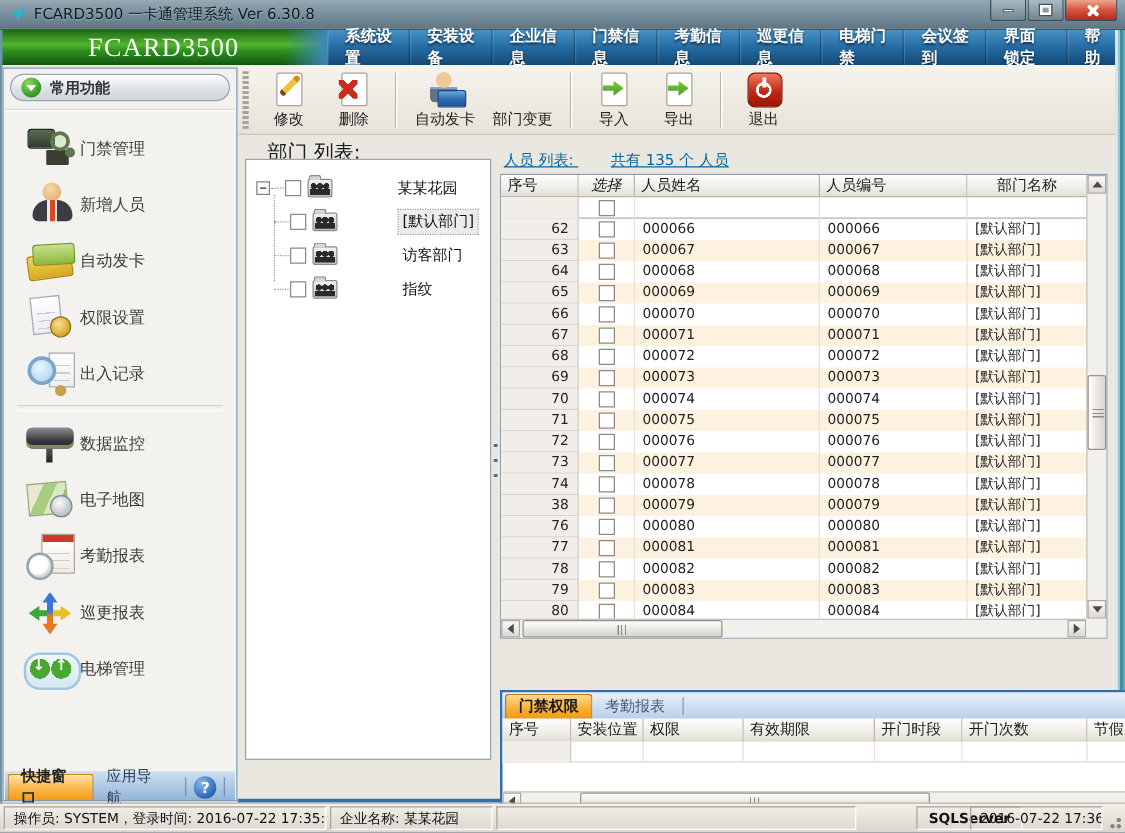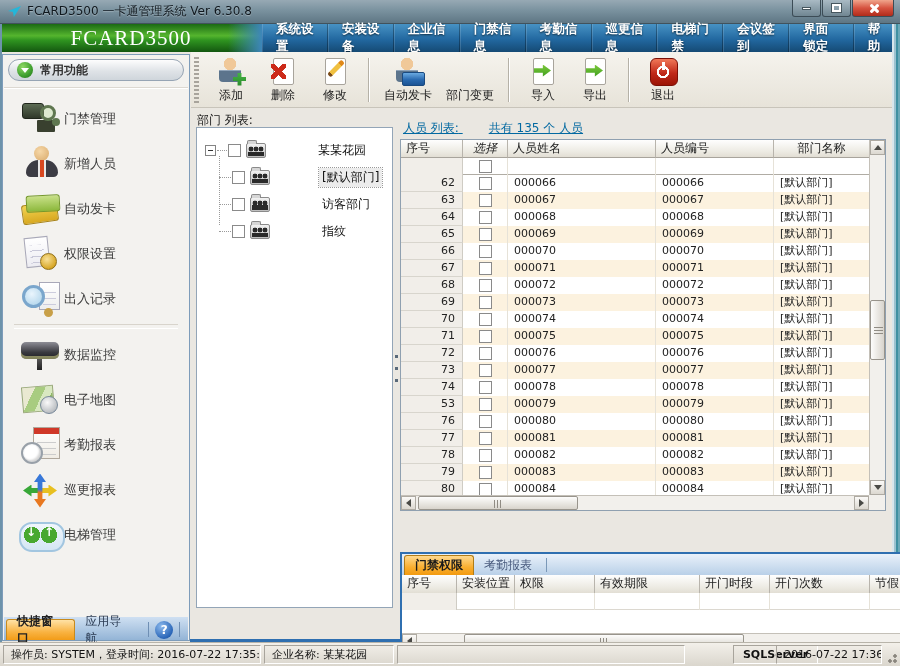--- a/index.html
+++ b/index.html
@@ -155,21 +155,21 @@
   .import-icon::after,.export-icon::after{left:7px;top:9px;width:17px;height:12px;
     background:linear-gradient(#7cc83c,#3f9f1f);
     clip-path:polygon(0 32%,52% 32%,52% 0,100% 50%,52% 100%,52% 68%,0 68%);}
   .exit-icon::before{left:3px;top:2px;width:26px;height:26px;border-radius:6px;border:1px solid #7c0f06;
     background:linear-gradient(#f07858,#c02818 55%,#9c1406);}
   .exit-icon::after{left:9px;top:6px;width:14px;height:17px;
     background:linear-gradient(#fff,#fff) 50% 0/3px 8px no-repeat,
       radial-gradient(circle at 7px 10px,transparent 0 4px,#fff 4px 6px,transparent 6.5px);}
 
   
-  .tree-label{position:absolute;left:197px;top:112px;font-size:12px;color:#1a1a1a;}
+  .tree-label{position:absolute;left:214px;top:112px;font-size:16px;color:#1a1a1a;}
   .tree-panel{position:absolute;left:196px;top:127px;width:197px;height:481px;background:#fff;
     border:1px solid #93a5b7;overflow:hidden;}
   .tree-root-row,.tree-row{display:flex;align-items:center;height:28px;cursor:pointer;}
   .tree-root-row{margin:8px 0 0 8px;}
   .tree-kids{position:relative;margin-left:22px;}
   .tree-kids::before{content:"";position:absolute;left:0;top:-8px;bottom:20px;border-left:1px dotted #9a9a9a;}
   .tree-row{height:27px;position:relative;padding-left:13px;}
   .tree-row::before{content:"";position:absolute;left:0;top:13px;width:12px;border-top:1px dotted #9a9a9a;}
   .expander{width:11px;height:11px;background:#fff;border:1px solid #848484;position:relative;flex:0 0 11px;}
   .expander::after{content:"";position:absolute;left:2px;top:4px;width:5px;height:1px;background:#333;}
@@ -390,31 +390,27 @@
       <span class="stab-sep"></span>
       <span class="help-icon"></span>
       <span class="stab-sep"></span>
     </div>
   </div>
 
   <div class="toolbar">
     <div class="tb-grip"></div>
     <div class="tb-items">
 
-    <div class="tb-btn">
-        <span class="tbicon person-add-icon"></span>
-        <span class="tblabel">添加</span>
+        <div class="tb-btn">
+        <span class="tbicon edit-icon"></span>
+        <span class="tblabel">修改</span>
       </div>
         <div class="tb-btn">
         <span class="tbicon delete-icon"></span>
         <span class="tblabel">删除</span>
-      </div>
-        <div class="tb-btn">
-        <span class="tbicon edit-icon"></span>
-        <span class="tblabel">修改</span>
       </div>
         <div class="tb-btn sep">
         
         
       </div>
         <div class="tb-btn">
         <span class="tbicon auto-card-icon"></span>
         <span class="tblabel">自动发卡</span>
       </div>
         <div class="tb-btn">
@@ -609,21 +605,21 @@
         <div class="prow">
         <div class="c no">74</div>
         <div class="c sel">
             <span class="cb"></span>
           </div>
         <div class="c name">000078</div>
         <div class="c code">000078</div>
         <div class="c dept">[默认部门]</div>
       </div>
         <div class="prow">
-        <div class="c no">53</div>
+        <div class="c no">38</div>
         <div class="c sel">
             <span class="cb"></span>
           </div>
         <div class="c name">000079</div>
         <div class="c code">000079</div>
         <div class="c dept">[默认部门]</div>
       </div>
         <div class="prow">
         <div class="c no">76</div>
         <div class="c sel">

